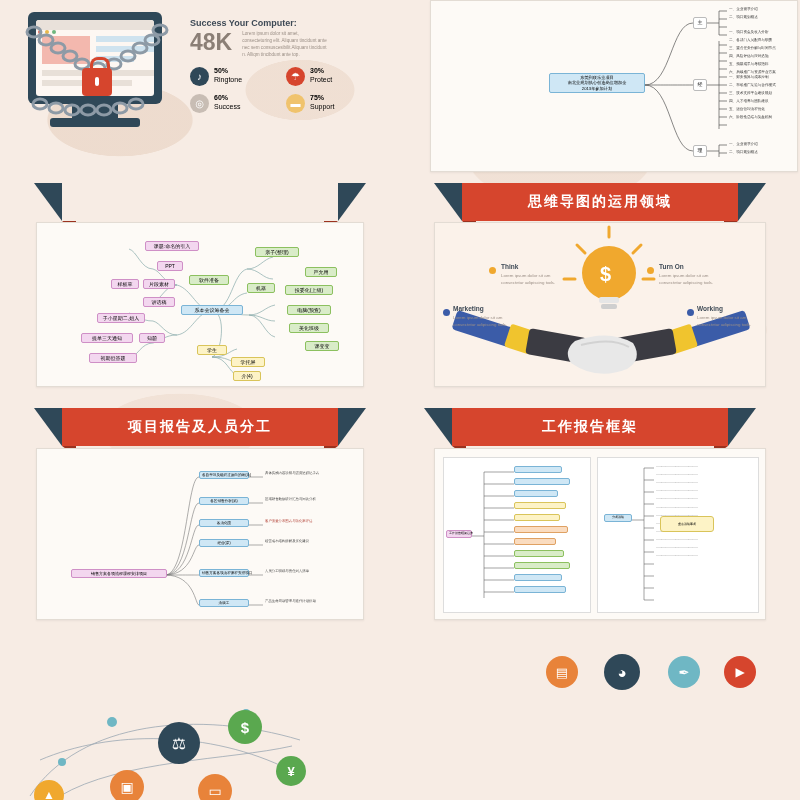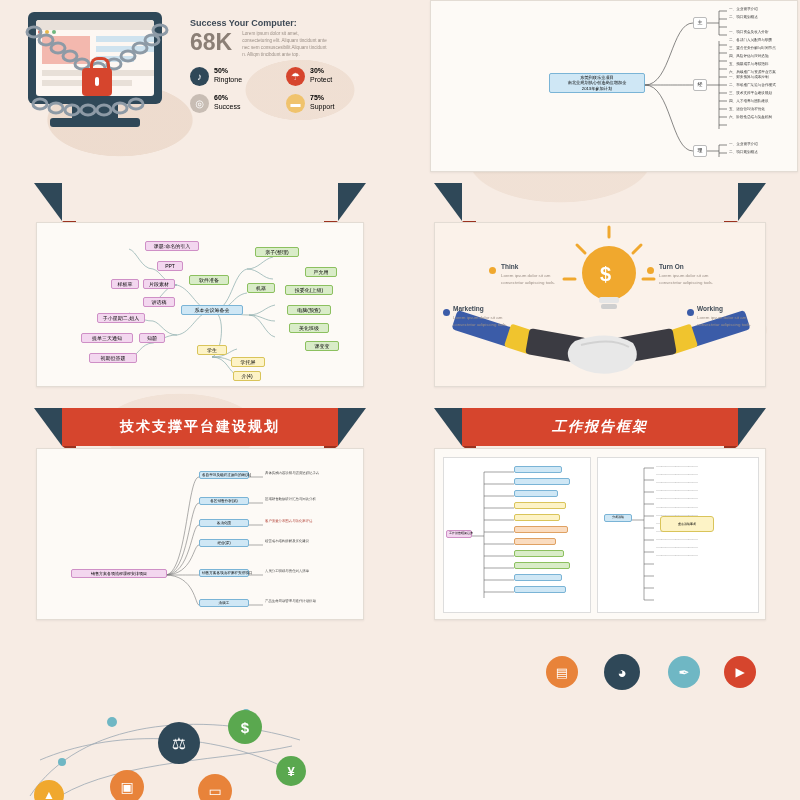--- a/index.html
+++ b/index.html
@@ -170,21 +170,21 @@
         <ellipse cx="100" cy="90" rx="7" ry="5"></ellipse>
       <ellipse cx="116" cy="86" rx="7" ry="5"></ellipse>
     </g>
   </svg>
   <div class="lock"></div>
 </div>
 
 <div id="stats">
   <div class="st-title">Success Your Computer:</div>
   <div style="display:flex;align-items:flex-start;gap:10px;">
-    <div class="st-big">68K</div>
+    <div class="st-big">48K</div>
     <div class="st-lorem">Lorem ipsum dolor sit amet, consecteturing elit. Aliquam tincidunt ante nec sem consuscesibilit Aliquam tincidunt n. Alliqm tincibdunt ante top.</div>
   </div>
   <div class="st-row">
     <div class="st-item">
       <div class="st-ic" style="background:#2f4858">♪</div>
       <div class="st-txt">
           <div class="st-pct">50%</div>
           <div>Ringtone</div>
         </div>
     </div>
@@ -280,20 +280,23 @@
 <div class="ribbon" style="left:34px;top:183px;width:332px;">
   <div class="tail-l"></div>
   <div class="tail-r"></div>
   <div class="fold-l"></div>
   <div class="fold-r"></div>
 </div>
 
 <div class="ribbon" style="left:434px;top:183px;width:332px;">
   <div class="tail-l"></div>
   <div class="tail-r"></div>
+  <div class="bar">
+      <span>思维导图的运用领域</span>
+    </div>
   <div class="fold-l"></div>
   <div class="fold-r"></div>
 </div>
 
 <div class="panel" style="left:36px;top:222px;width:328px;height:165px;">
   <svg class="lines" width="328" height="165">
     <g stroke="#8aa" fill="none" stroke-width=".7">
       <path d="M175,88 C160,88 155,66 140,62"></path>
       <path d="M175,88 C160,88 155,110 140,112"></path>
       <path d="M175,88 C195,88 195,50 210,46"></path>
@@ -384,27 +387,27 @@
   <div class="ho-label" style="left:262px;top:82px;">Working</div>
   <div class="ho-body" style="left:262px;top:92px;">Lorem ipsum dolor sit am consectetur adipiscing tods.</div>
 
   <div style="position:absolute;left:165px;top:40px;font-size:20px;color:#fff;font-weight:bold;">$</div>
 </div>
 
 <div class="ribbon" style="left:34px;top:408px;width:332px;">
   <div class="tail-l"></div>
   <div class="tail-r"></div>
   <div class="bar">
-      <span>技术支撑平台建设规划</span>
+      <span>项目报告及人员分工</span>
     </div>
   <div class="fold-l"></div>
   <div class="fold-r"></div>
 </div>
 
-<div class="ribbon" style="left:434px;top:408px;width:332px;font-style:italic;">
+<div class="ribbon" style="left:424px;top:408px;width:332px;">
   <div class="tail-l"></div>
   <div class="tail-r"></div>
   <div class="bar">
       <span>工作报告框架</span>
     </div>
   <div class="fold-l"></div>
   <div class="fold-r"></div>
 </div>
 
 <div class="panel" style="left:36px;top:448px;width:328px;height:172px;">

